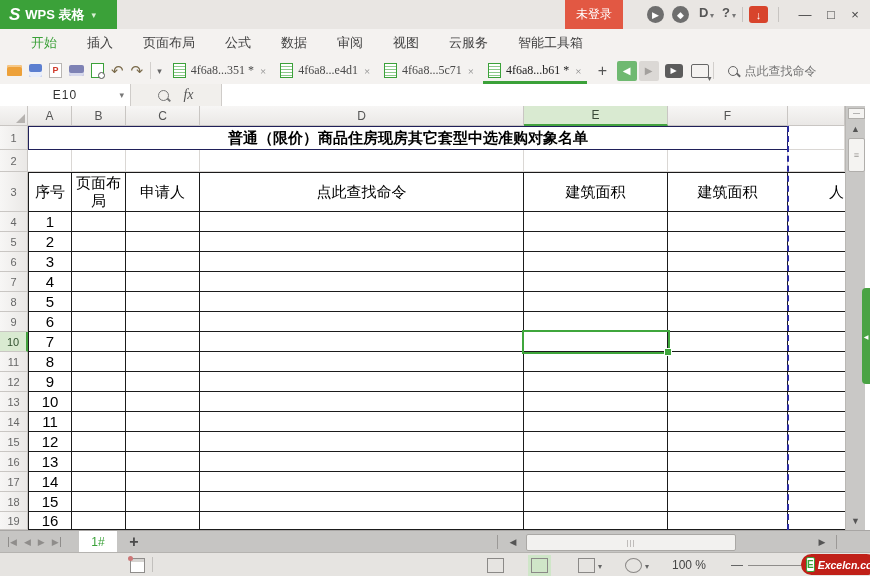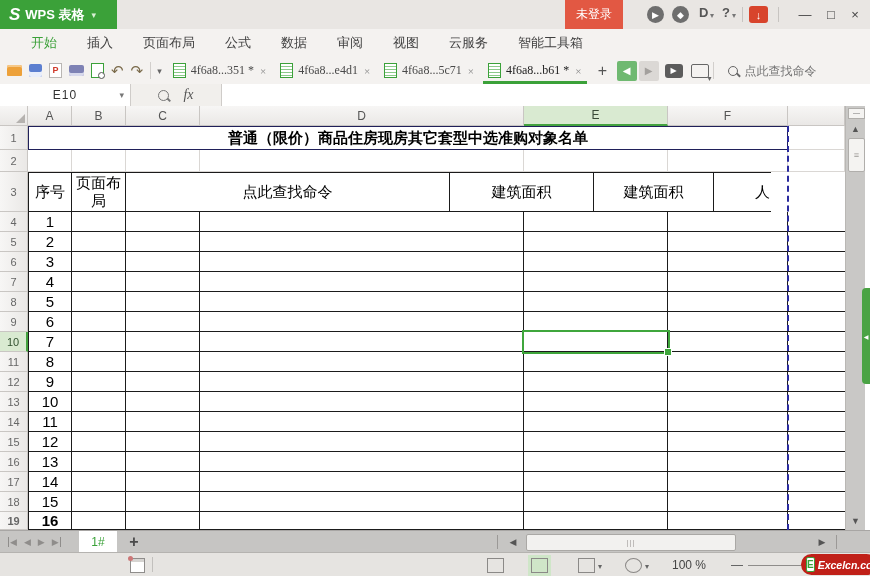--- a/index.html
+++ b/index.html
@@ -241,20 +241,21 @@
           <div class="cell" style="width: 74px;"></div>
           <div class="cell" style="width: 324px;"></div>
           <div class="cell" style="width: 144px;"></div>
           <div class="cell" style="width: 120px;"></div>
           <div class="cell" style="width: 57px;"></div>
         </div>
         <div class="grow" style="height: 40px;">
           <div class="rowhdr">3</div>
           <div class="cell th tfirst" style="width: 44px;">序号</div>
           <div class="cell th" style="width: 54px;">页面布局</div>
+          <div class="cell th" style="width: 74px;">申请人</div>
           <div class="cell th" style="width: 324px;">点此查找命令</div>
           <div class="cell th" style="width: 144px;">建筑面积</div>
           <div class="cell th" style="width: 120px;">建筑面积</div>
           <div class="cell th gcut" style="width: 57px;">人</div>
         </div>
         <div class="grow" style="height: 20px;">
           <div class="rowhdr">4</div>
           <div class="cell td tfirst seq" style="width: 44px;">1</div>
           <div class="cell td" style="width: 54px;"></div>
           <div class="cell td" style="width: 74px;"></div>
@@ -396,21 +397,21 @@
         <div class="grow" style="height: 20px;">
           <div class="rowhdr">18</div>
           <div class="cell td tfirst seq" style="width: 44px;">15</div>
           <div class="cell td" style="width: 54px;"></div>
           <div class="cell td" style="width: 74px;"></div>
           <div class="cell td" style="width: 324px;"></div>
           <div class="cell td" style="width: 144px;"></div>
           <div class="cell td" style="width: 120px;"></div>
           <div class="tdg" style="width: 57px;"></div>
         </div>
-        <div class="grow" style="height: 18px; font-weight: bold;">
+        <div class="grow" style="height: 18px;">
           <div class="rowhdr">19</div>
           <div class="cell td tfirst seq" style="width: 44px;">16</div>
           <div class="cell td" style="width: 54px;"></div>
           <div class="cell td" style="width: 74px;"></div>
           <div class="cell td" style="width: 324px;"></div>
           <div class="cell td" style="width: 144px;"></div>
           <div class="cell td" style="width: 120px;"></div>
           <div class="tdg" style="width: 57px;"></div>
         </div>
       </div>

